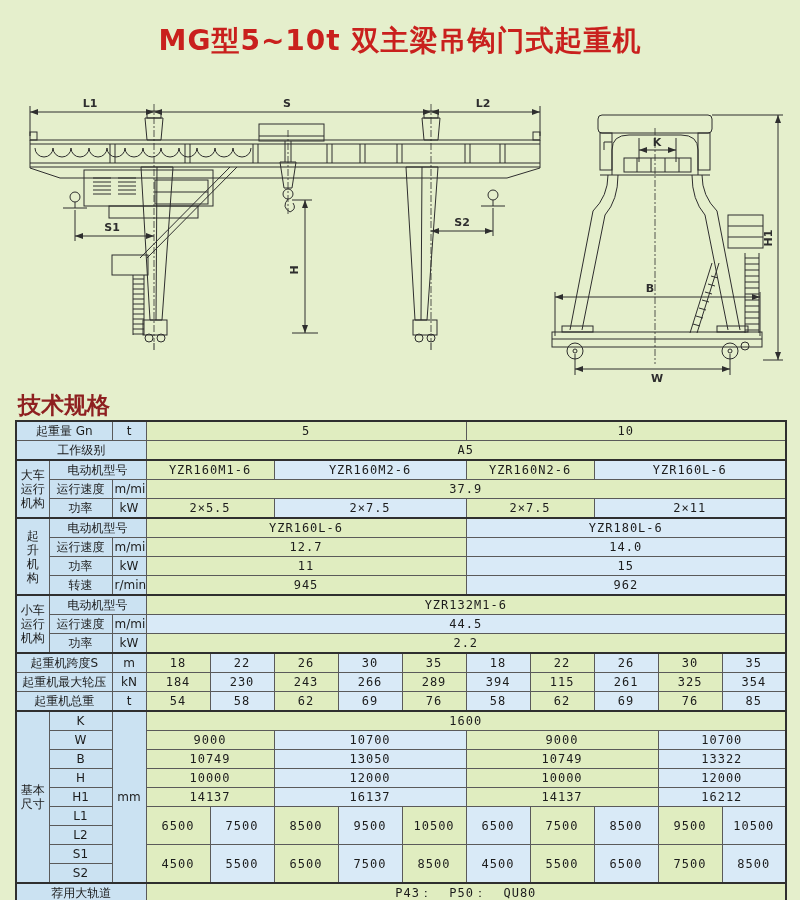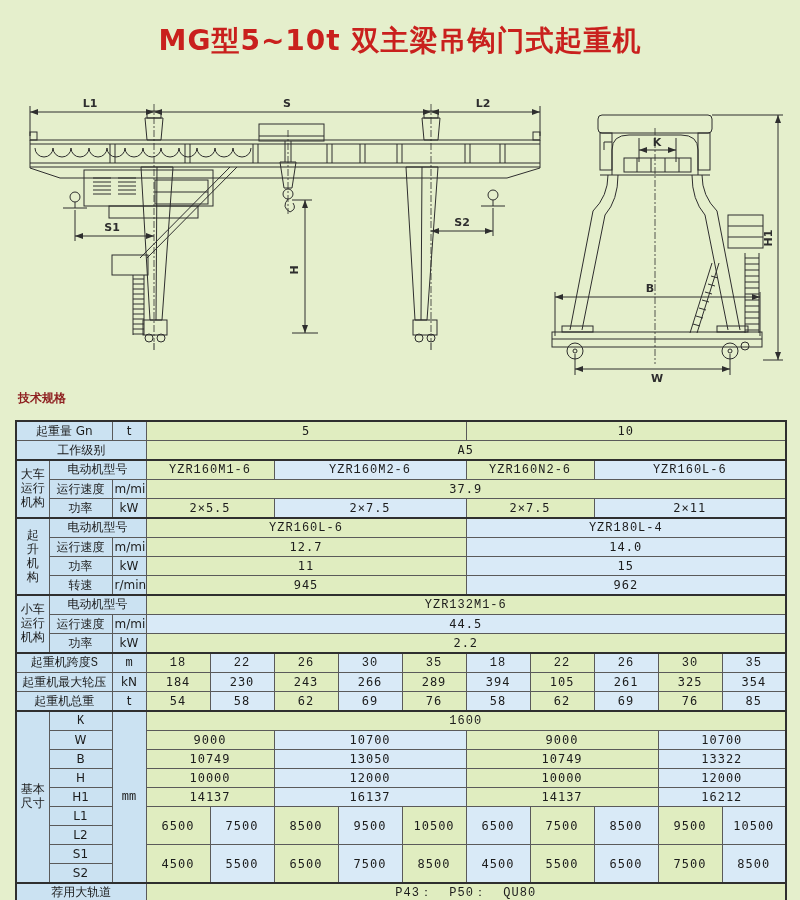--- a/index.html
+++ b/index.html
@@ -9,34 +9,34 @@
   }
   html,body{margin:0;padding:0;}
   body{font-family:"DejaVu Sans",sans-serif;background:#fff;}
   .page{position:relative;width:800px;height:900px;background:var(--page-bg);overflow:hidden;}
   .title{position:absolute;top:22px;left:0;width:800px;margin:0;text-align:center;
          font-size:28px;font-weight:bold;color:var(--title-red);letter-spacing:1px;}
   .drawings{position:absolute;top:88px;left:15px;width:775px;height:296px;}
   .drawings svg{position:absolute;top:0;}
   #frontView{left:0;}
   #sideView{left:530px;}
-  .section-heading{position:absolute;top:390px;left:18px;margin:0;font-size:12px;
+  .section-heading{position:absolute;top:390px;left:18px;margin:0;font-size:23px;
          font-weight:bold;color:var(--heading-red);}
   table.spec{position:absolute;top:420px;left:15px;width:770px;border-collapse:collapse;
          table-layout:fixed;border:2px solid var(--border-dark);}
   table.spec td{border:1px solid var(--border);height:18px;padding:0 2px;text-align:center;
          vertical-align:middle;font-size:12px;color:var(--ink);white-space:pre;overflow:hidden;
          line-height:14px;}
   td.L,td.LV{background:var(--label-blue);}
   td.LV{line-height:13px;padding:0;}
   td.G{background:var(--cell-green);}
   td.B{background:var(--cell-blue);}
   td.G,td.B{font-family:"DejaVu Sans Mono","DejaVu Sans",monospace;letter-spacing:1px;}
   td.u{font-size:11px;letter-spacing:0;}
-  tr.sec td{border-top:2px solid var(--border-dark);font-family:Liberation Mono, monospace;}
+  tr.sec td{border-top:2px solid var(--border-dark);}
   svg text{font-family:"DejaVu Sans",sans-serif;font-size:11px;font-weight:600;fill:var(--line);}
   svg .ln{stroke:var(--line);stroke-width:1;fill:none;}
   svg .dim{stroke:var(--line);stroke-width:1;fill:none;}
   svg .cl{stroke:var(--line);stroke-width:0.8;fill:none;stroke-dasharray:7 2 2 2;}
 </style>
 </head>
 <body>
 
 <div class="page">
 
@@ -282,21 +282,21 @@
           <td colspan="2" class="G">2×7.5</td>
           <td colspan="3" class="B">2×11</td>
         </tr>
         <tr class="sec">
           <td rowspan="4" class="LV">起
 升
 机
 构</td>
           <td colspan="2" class="L">电动机型号</td>
           <td colspan="5" class="G">YZR160L-6</td>
-          <td colspan="5" class="B">YZR180L-4</td>
+          <td colspan="5" class="B">YZR180L-6</td>
         </tr>
         <tr>
           <td class="L">运行速度</td>
           <td class="L u">m/min</td>
           <td colspan="5" class="G">12.7</td>
           <td colspan="5" class="B">14.0</td>
         </tr>
         <tr>
           <td class="L">功率</td>
           <td class="L u">kW</td>
@@ -342,21 +342,21 @@
         </tr>
         <tr>
           <td colspan="2" class="L">起重机最大轮压</td>
           <td class="L u">kN</td>
           <td class="G">184</td>
           <td class="B">230</td>
           <td class="G">243</td>
           <td class="B">266</td>
           <td class="G">289</td>
           <td class="B">394</td>
-          <td class="G">105</td>
+          <td class="G">115</td>
           <td class="B">261</td>
           <td class="G">325</td>
           <td class="B">354</td>
         </tr>
         <tr>
           <td colspan="2" class="L">起重机总重</td>
           <td class="L u">t</td>
           <td class="G">54</td>
           <td class="B">58</td>
           <td class="G">62</td>

